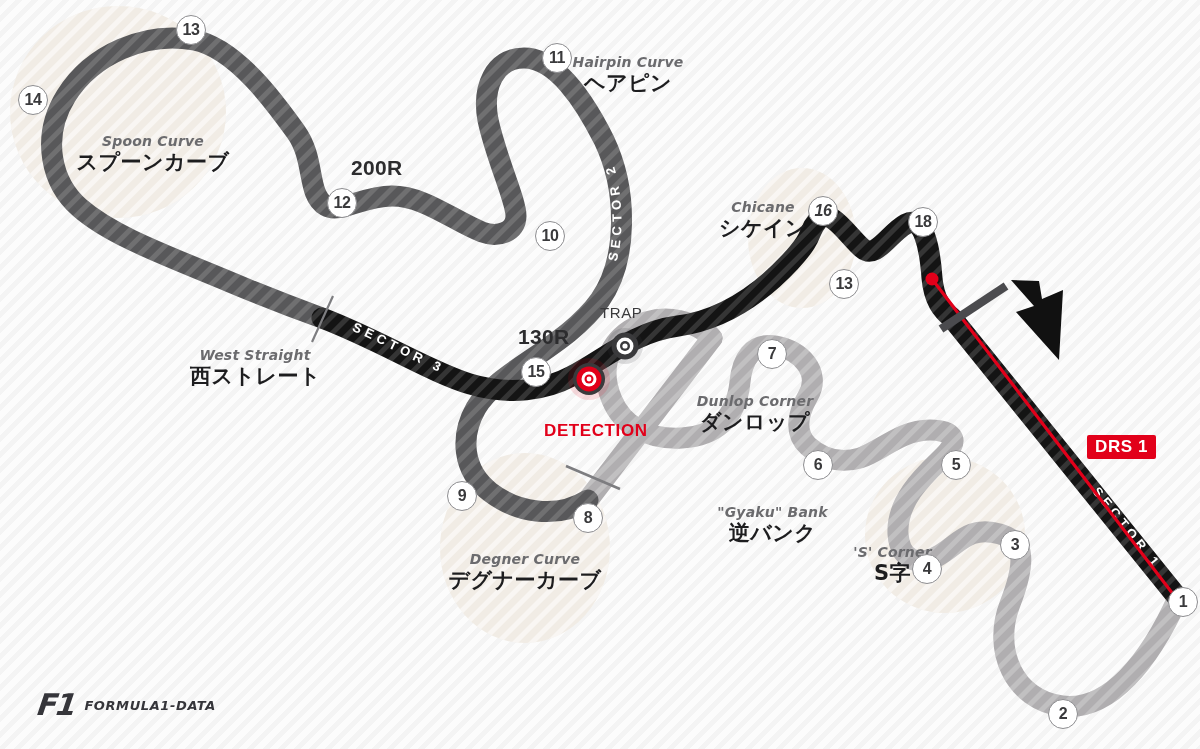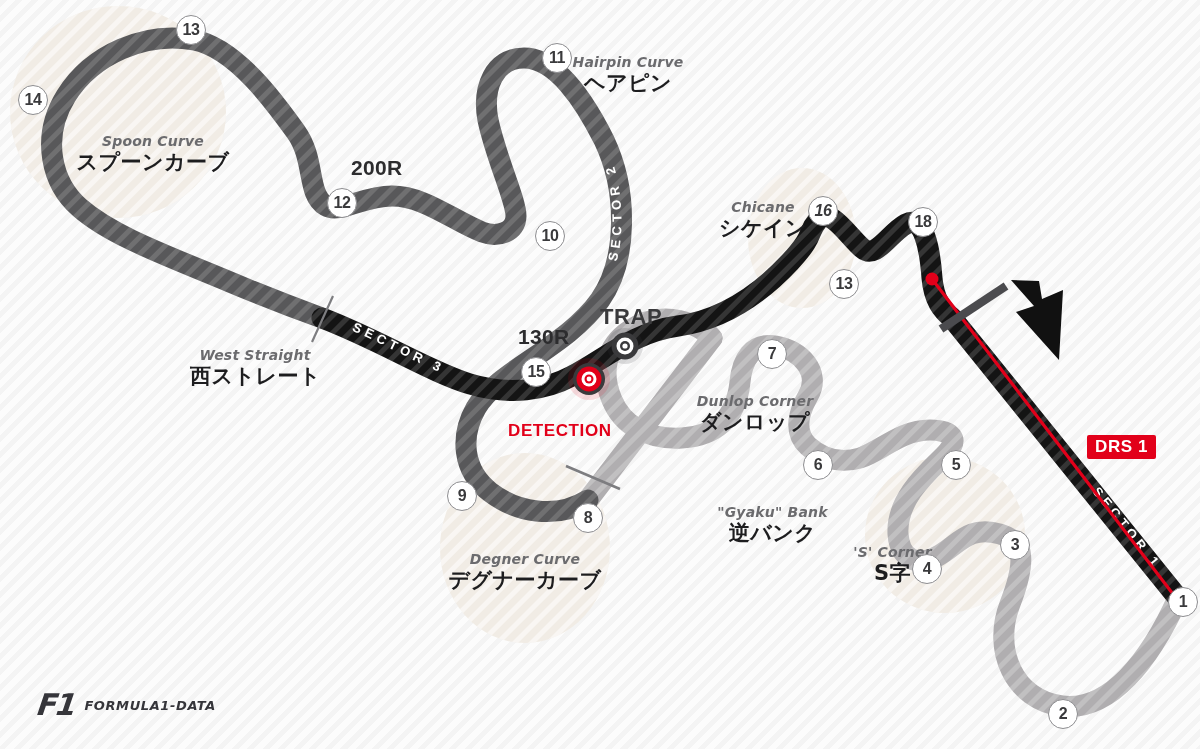--- a/index.html
+++ b/index.html
@@ -39,25 +39,26 @@
     position:absolute;white-space:nowrap;
     font-family:"Liberation Sans",sans-serif;
     font-weight:700;font-size:21px;color:#2c2c2e;
     letter-spacing:.3px;
   }
   .detection-lbl{
     position:absolute;white-space:nowrap;
     font-family:"Liberation Sans",sans-serif;
     font-weight:700;font-size:17px;color:#e2001a;
     letter-spacing:.6px;
+    margin-left:36px;
   }
   .trap-lbl{
     position:absolute;white-space:nowrap;
     font-family:"Liberation Sans",sans-serif;
-    font-weight:700;font-size:22px;color:#3a3a3c;
+    font-weight:400;font-size:15px;color:#3a3a3c;
     letter-spacing:.6px;
   }
   .drs-badge{
     position:absolute;
     background:#e2001a;color:#ffffff;
     font-family:"Liberation Sans",sans-serif;
     font-weight:700;font-size:17px;letter-spacing:.6px;
     padding:3px 8px 4px 8px;border-radius:2px;
     white-space:nowrap;line-height:1;
   }

